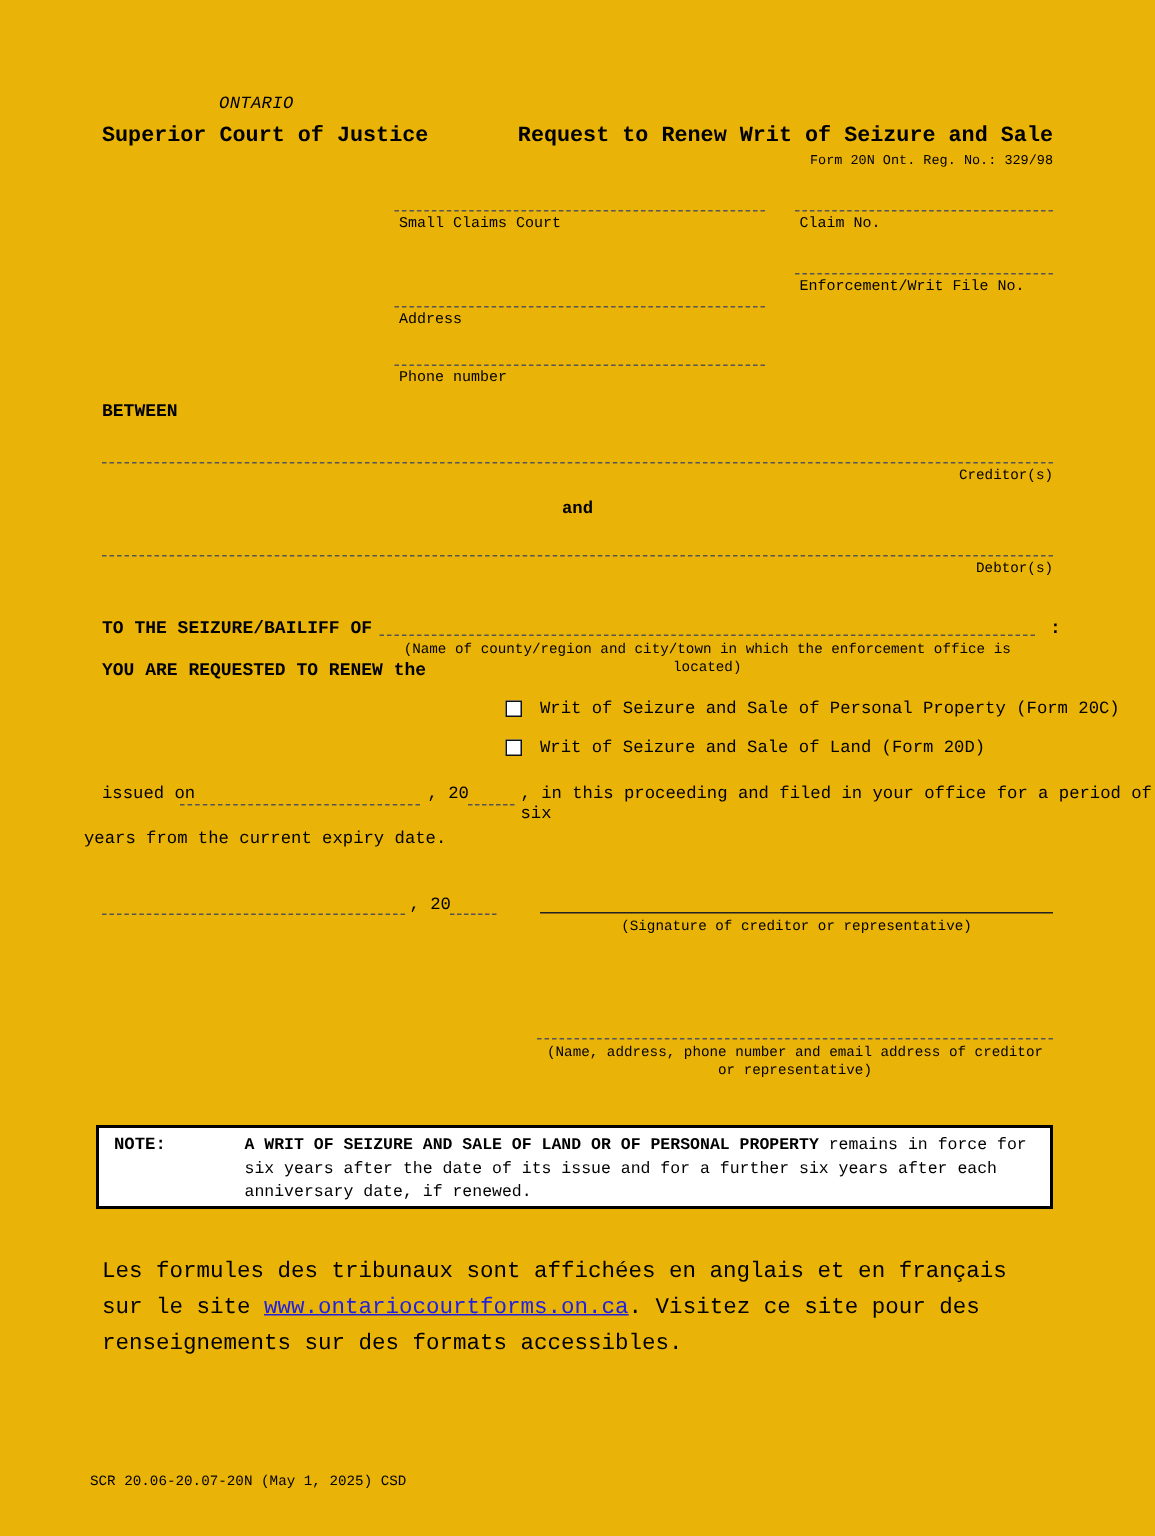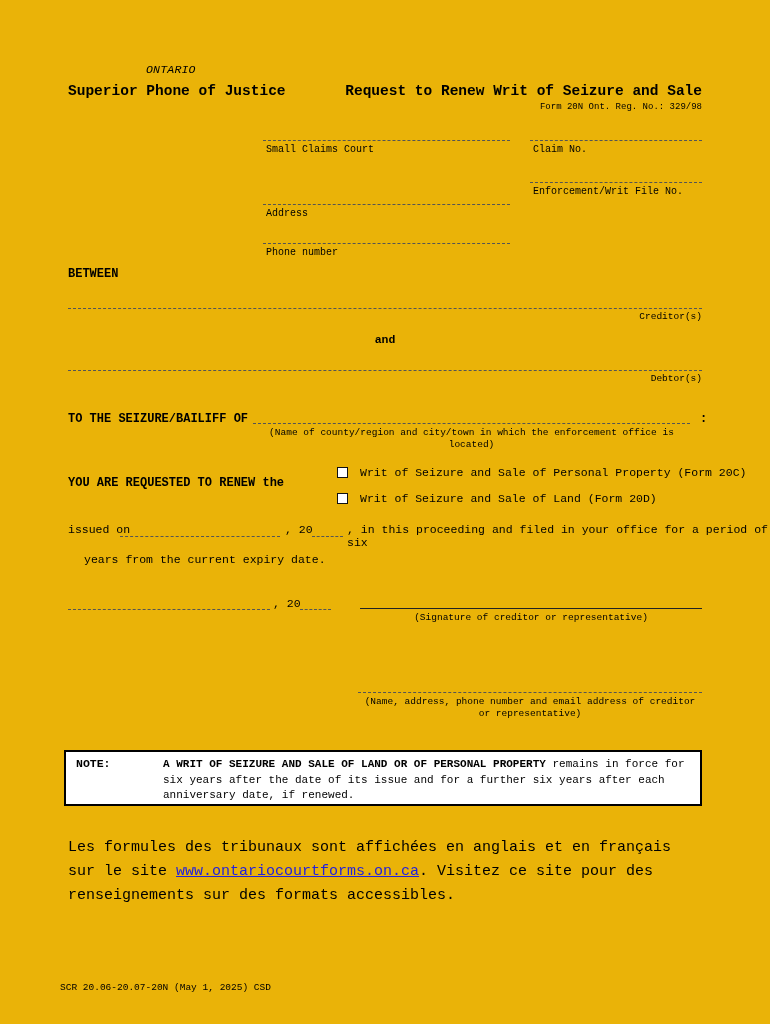--- a/index.html
+++ b/index.html
@@ -82,39 +82,39 @@
   .ln-debt { left: 68px; top: 370px; width: 634px; }
   .lb-debt { right: 68px; top: 373px; text-align: right; }
 
   
   .sheriff-label { left: 68px; top: 412px; font-size: 12px; font-weight: bold; }
   .ln-sheriff { left: 253px; top: 423px; width: 437px; }
   .sheriff-colon { left: 700px; top: 412px; font-size: 12px; font-weight: bold; }
   .cap-sheriff { left: 253px; top: 427px; width: 437px; text-align: center; }
 
   
-  .requested-label { left: 68px; top: 476px; font-size: 12px; font-weight: bold; }
+  .requested-label { left: 68px; top: 440px; font-size: 12px; font-weight: bold; }
   .cbx {
     width: 11px; height: 11px;
     border: 1.3px solid #111;
     background: #fff;
     box-sizing: border-box;
   }
   .cb1 { left: 337px; top: 467px; }
   .cb2 { left: 337px; top: 493px; }
   .cbl1 { left: 360px; top: 466px; font-size: 11.5px; }
   .cbl2 { left: 360px; top: 492px; font-size: 11.5px; }
 
   
   .issued-a { left: 68px; top: 523px; font-size: 11.5px; }
   .ln-issued { left: 120px; top: 536px; width: 160px; }
   .issued-b { left: 285px; top: 523px; font-size: 11.5px; }
   .ln-year { left: 312px; top: 536px; width: 31px; }
   .issued-c { left: 347px; top: 523px; font-size: 11.5px; }
-  .issued-d { left: 84px; top: 553px; font-size: 11.5px; }
+  .issued-d { left: 56px; top: 553px; font-size: 11.5px; }
 
   
   .ln-sigdate { left: 68px; top: 609px; width: 202px; }
   .sigdate-c { left: 273px; top: 597px; font-size: 11.5px; }
   .ln-sigyear { left: 300px; top: 609px; width: 31px; }
   .ln-sig { left: 360px; top: 608px; width: 342px; }
   .cap-sig { left: 360px; top: 612px; width: 342px; text-align: center; }
 
   .ln-name { left: 358px; top: 692px; width: 344px; }
   .cap-name { left: 358px; top: 696px; width: 344px; text-align: center; }
@@ -149,21 +149,21 @@
 
   
   .footer { left: 60px; top: 982px; font-size: 9.5px; }
 </style>
 </head>
 <body>
 
 <div class="page">
 
   <div class="abs ontario">ONTARIO</div>
-  <div class="abs court-name">Superior Phone of Justice</div>
+  <div class="abs court-name">Superior Court of Justice</div>
   <div class="abs form-title">Request to Renew Writ of Seizure and Sale</div>
   <div class="abs form-sub">Form 20N Ont. Reg. No.: 329/98</div>
 
   <div class="abs dotline ln-scc"></div>
   <div class="abs fieldlabel lb-scc">Small Claims Court</div>
 
   <div class="abs dotline ln-addr"></div>
   <div class="abs fieldlabel lb-addr">Address</div>
 
   <div class="abs dotline ln-phone"></div>

